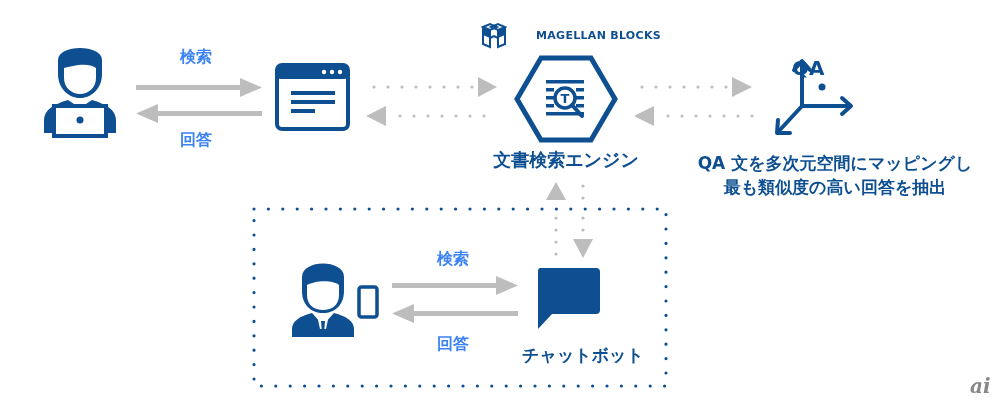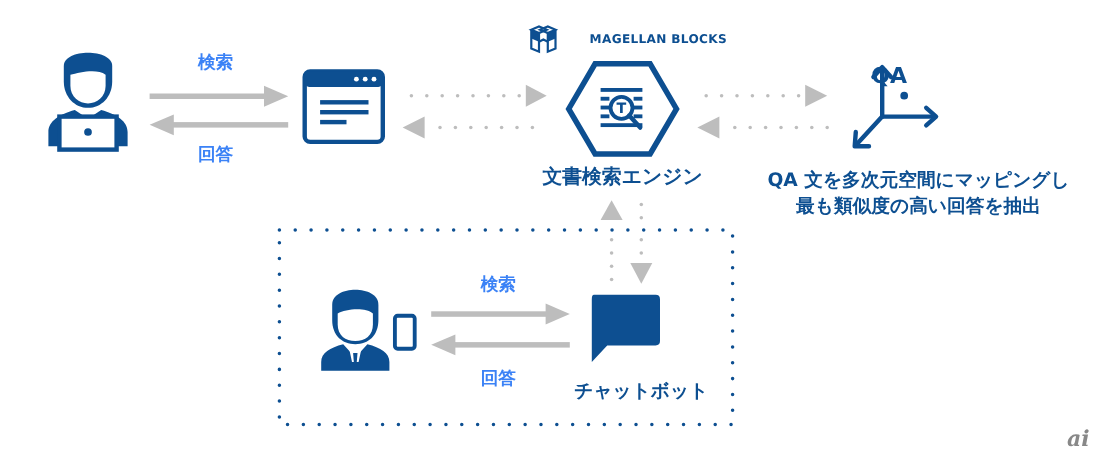--- a/index.html
+++ b/index.html
@@ -181,13 +181,13 @@
   <polygon points="22,0 0,9.5 22,19" fill="#bdbdbd"></polygon>
 </svg>
 <div class="abs label-gray" style="left:437px;top:249px;">検索</div>
 <div class="abs label-gray" style="left:437px;top:334px;">回答</div>
 
 <svg style="left:536px;top:268px;" width="66" height="62" viewBox="0 0 66 62">
   <path d="M4,0 L60,0 Q64,0 64,4 L64,42 Q64,46 60,46 L16,46 L2,61 L2,4 Q2,0 4,0 Z" fill="#0d4f91"></path>
 </svg>
 <div class="abs label-blue" style="left:508px;top:344px;width:150px;">チャットボット</div>
 
-<div class="abs watermark" style="left:970px;top:386px;">ai</div>
+<div class="abs watermark" style="left:970px;top:374px;">ai</div>
 
 </body></html>

